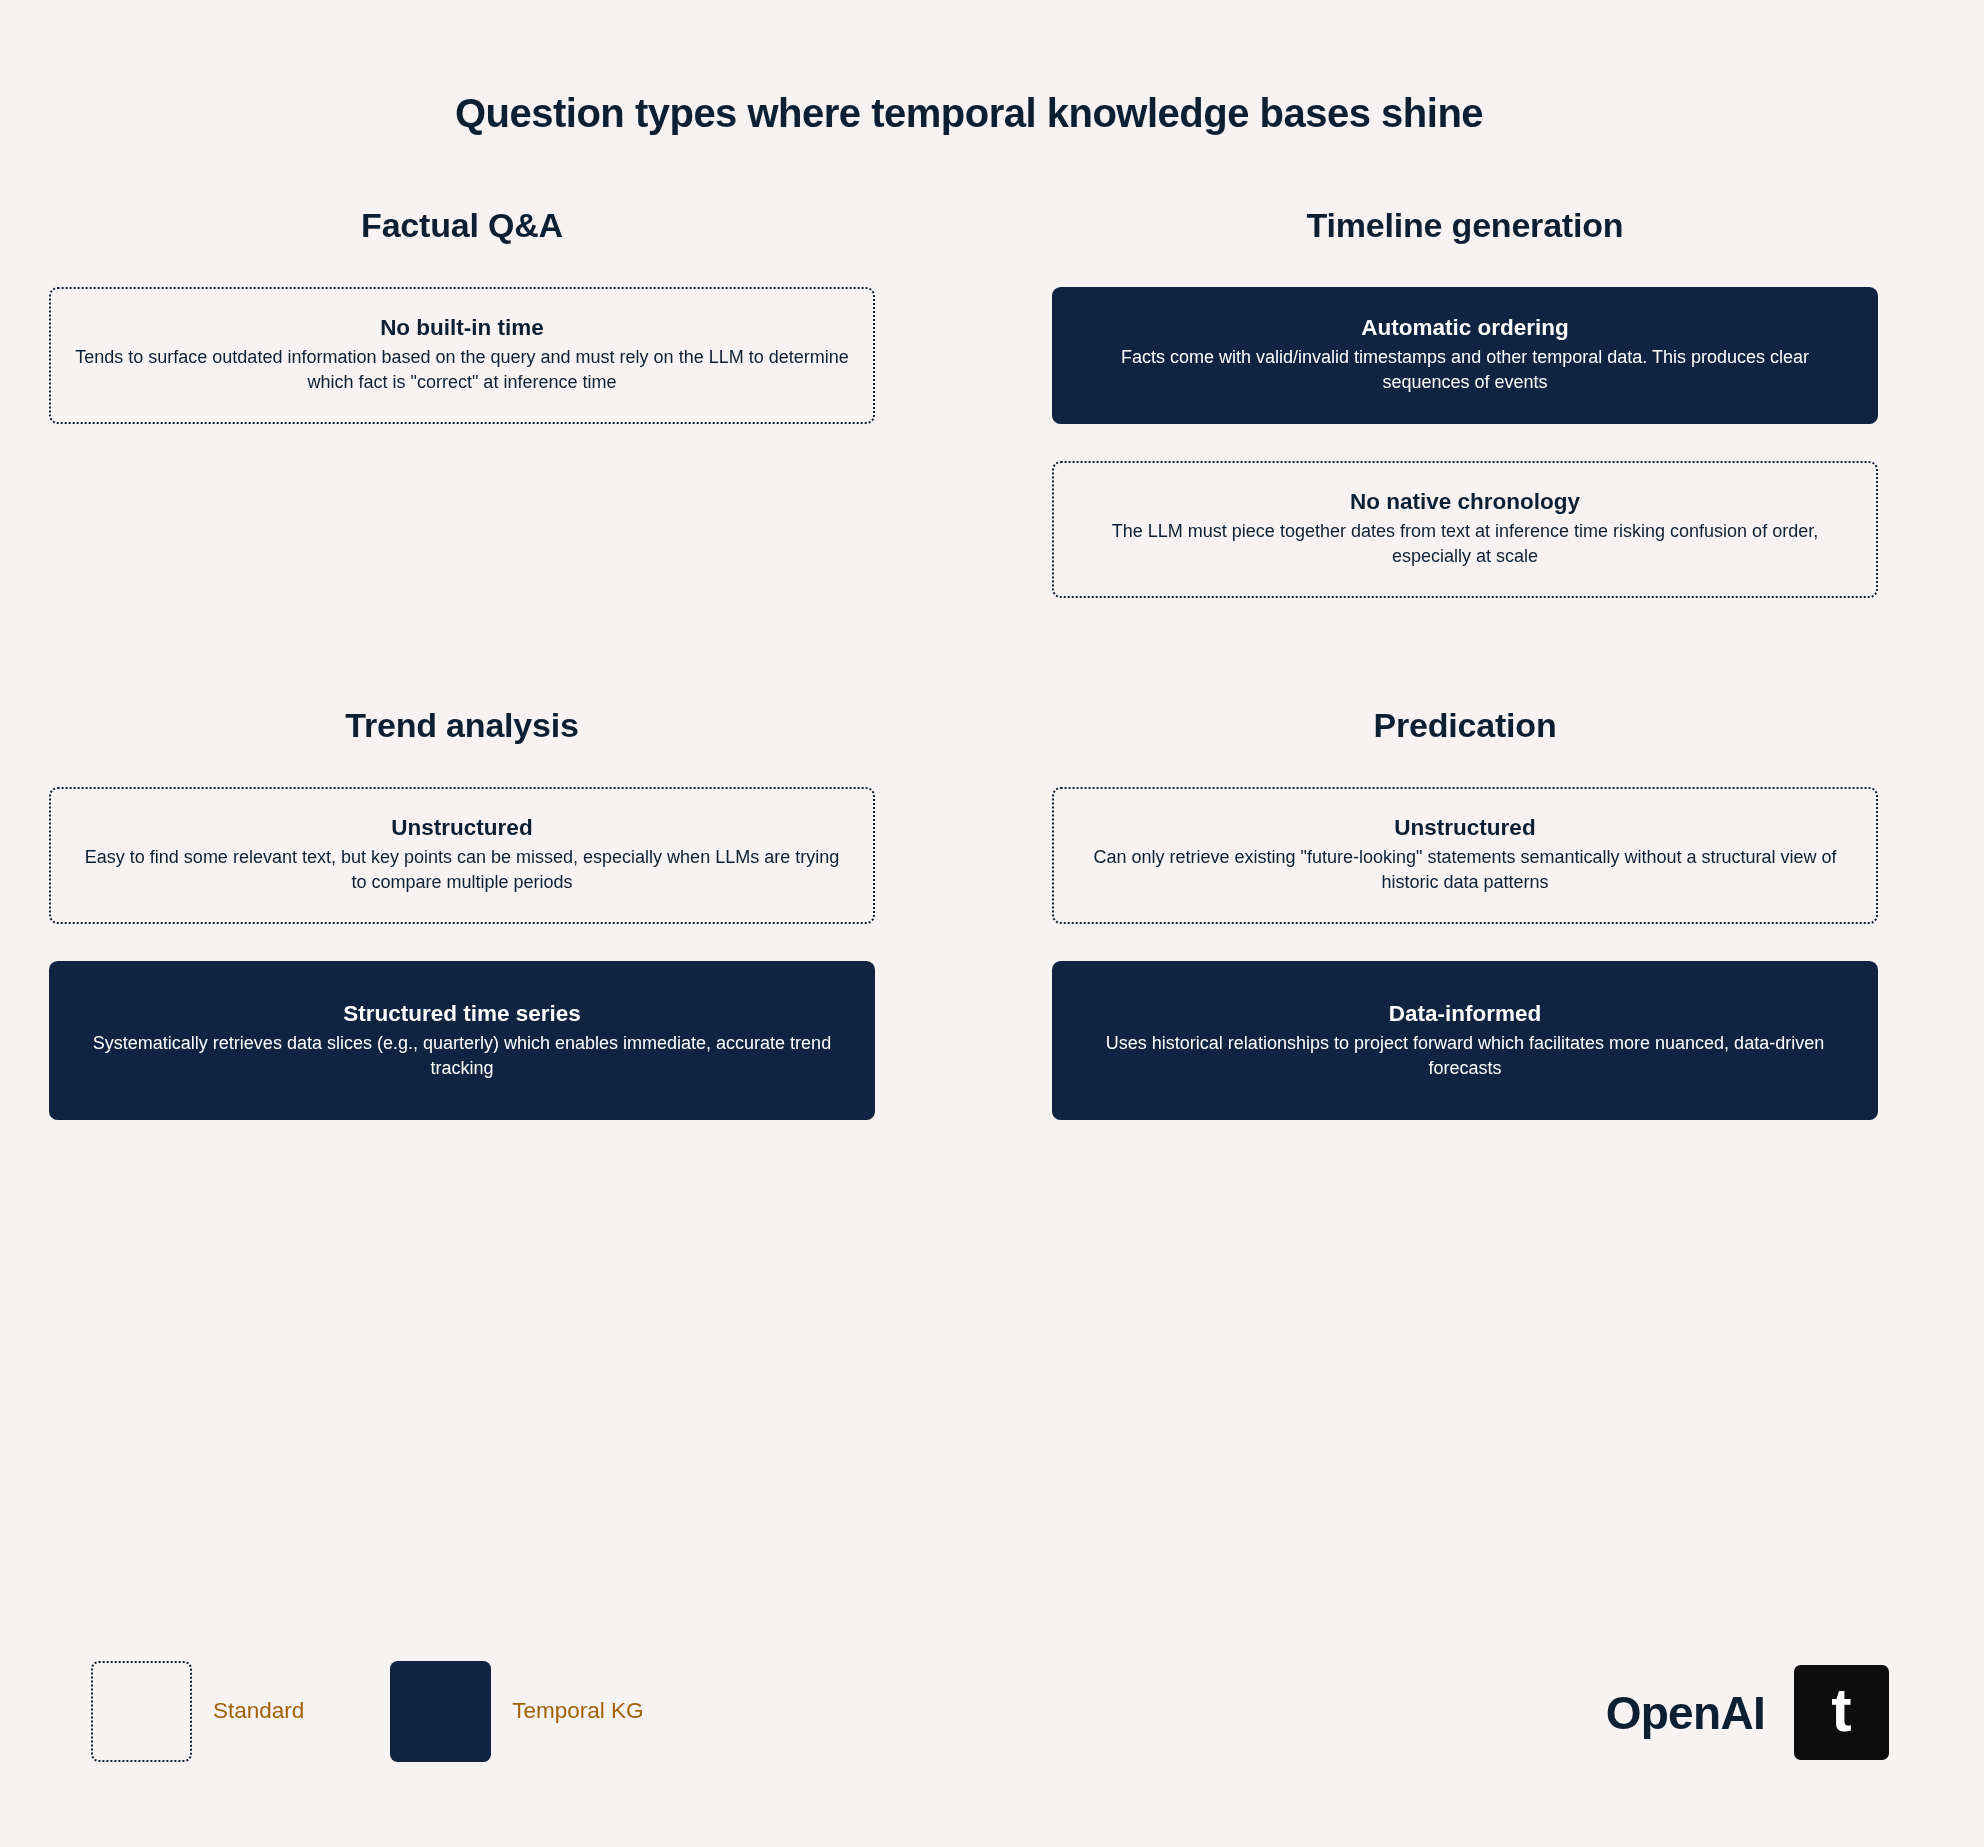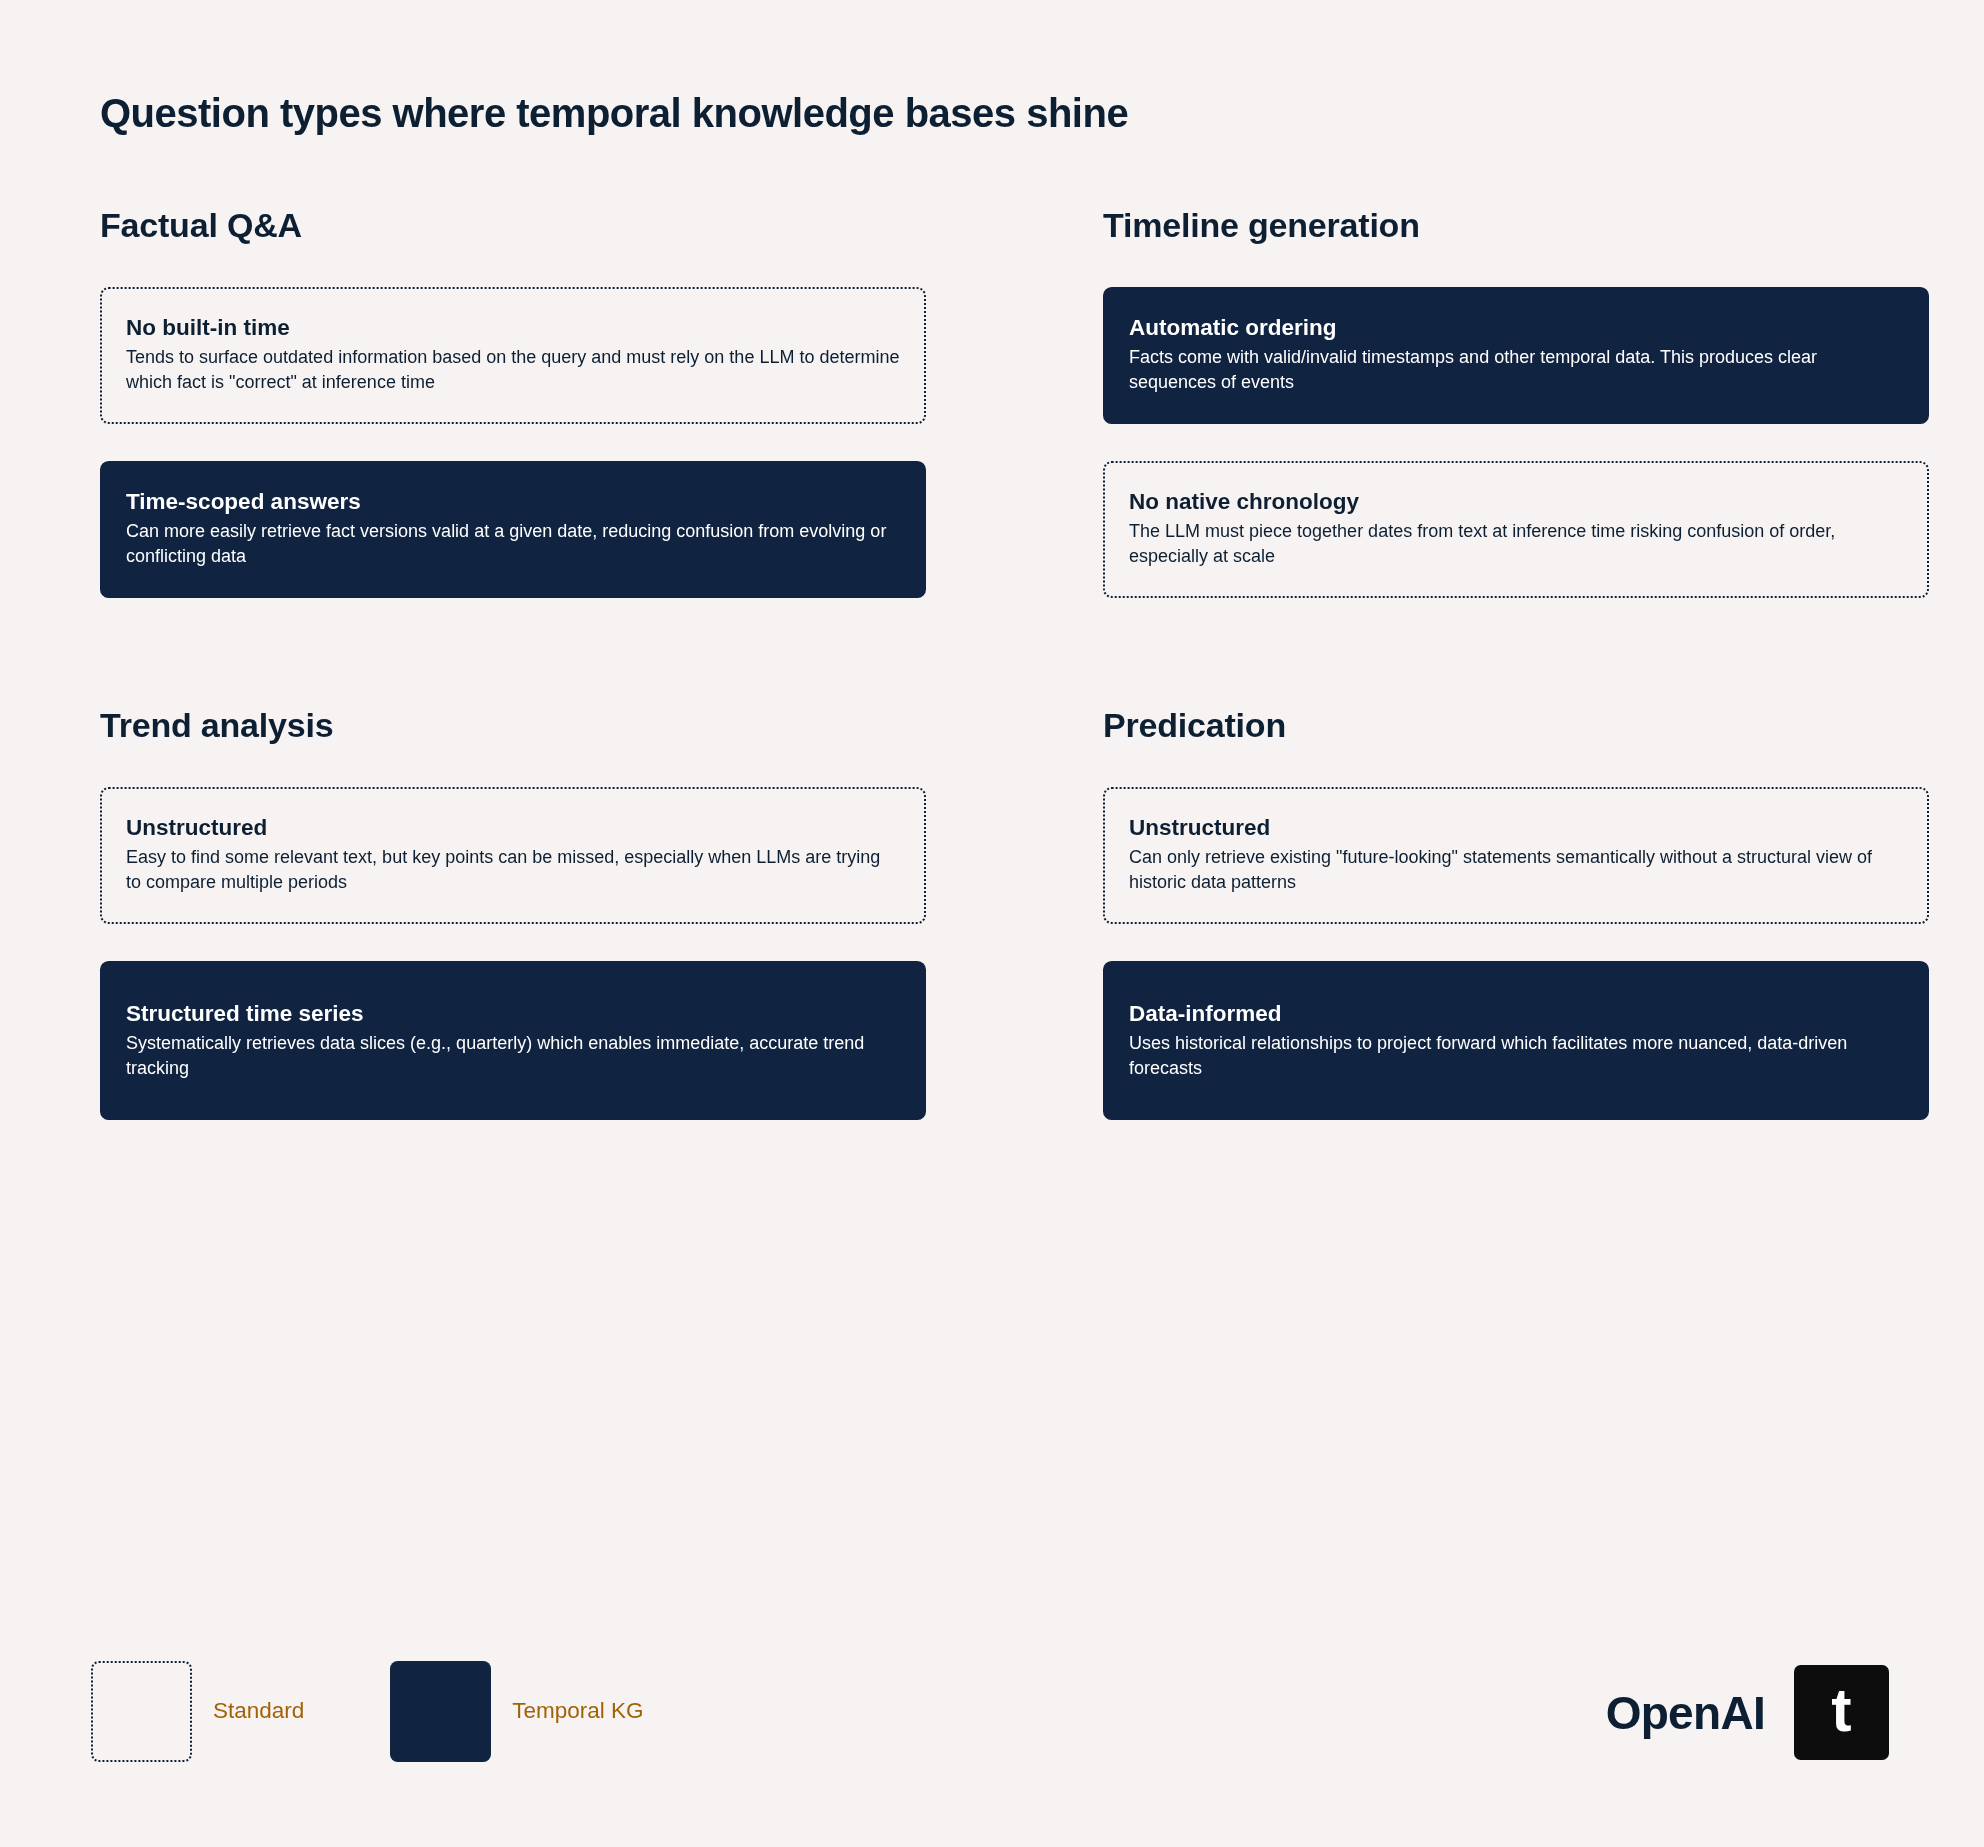--- a/index.html
+++ b/index.html
@@ -12,21 +12,22 @@
     background: #f7f3f2;
     font-family: "Liberation Sans", sans-serif;
     color: #0d1f33;
     overflow: hidden;
   }
   .page {
     position: relative;
     width: 1985px;
     height: 1847px;
     box-sizing: border-box;
-    padding: 91px 96px 0 100px;
+    padding: 91px 96px 0 49px;
+    text-align: center;
   }
   .main-title {
     font-size: 40px;
     font-weight: bold;
     letter-spacing: -0.5px;
     color: #0d1f33;
     margin: 0 0 72px 0;
     line-height: 1.1;
   }
   .grid {
@@ -156,24 +157,20 @@
 
   <h1 class="main-title">Question types where temporal knowledge bases shine</h1>
 
   <div class="grid">
 
     <section class="quadrant quad-factual">
       <h2 class="quad-title">Factual Q&amp;A</h2>
       <div class="card standard">
         <p class="card-heading">No built-in time</p>
         <p class="card-body">Tends to surface outdated information based on the query and must rely on the LLM to determine which fact is "correct" at inference time</p>
-      </div>
-      <div class="card temporal">
-        <p class="card-heading">Time-scoped answers</p>
-        <p class="card-body">Can more easily retrieve fact versions valid at a given date, reducing confusion from evolving or conflicting data</p>
       </div>
     </section>
 
     <section class="quadrant quad-timeline">
       <h2 class="quad-title">Timeline generation</h2>
       <div class="card temporal">
         <p class="card-heading">Automatic ordering</p>
         <p class="card-body">Facts come with valid/invalid timestamps and other temporal data. This produces clear sequences of events</p>
       </div>
       <div class="card standard">

